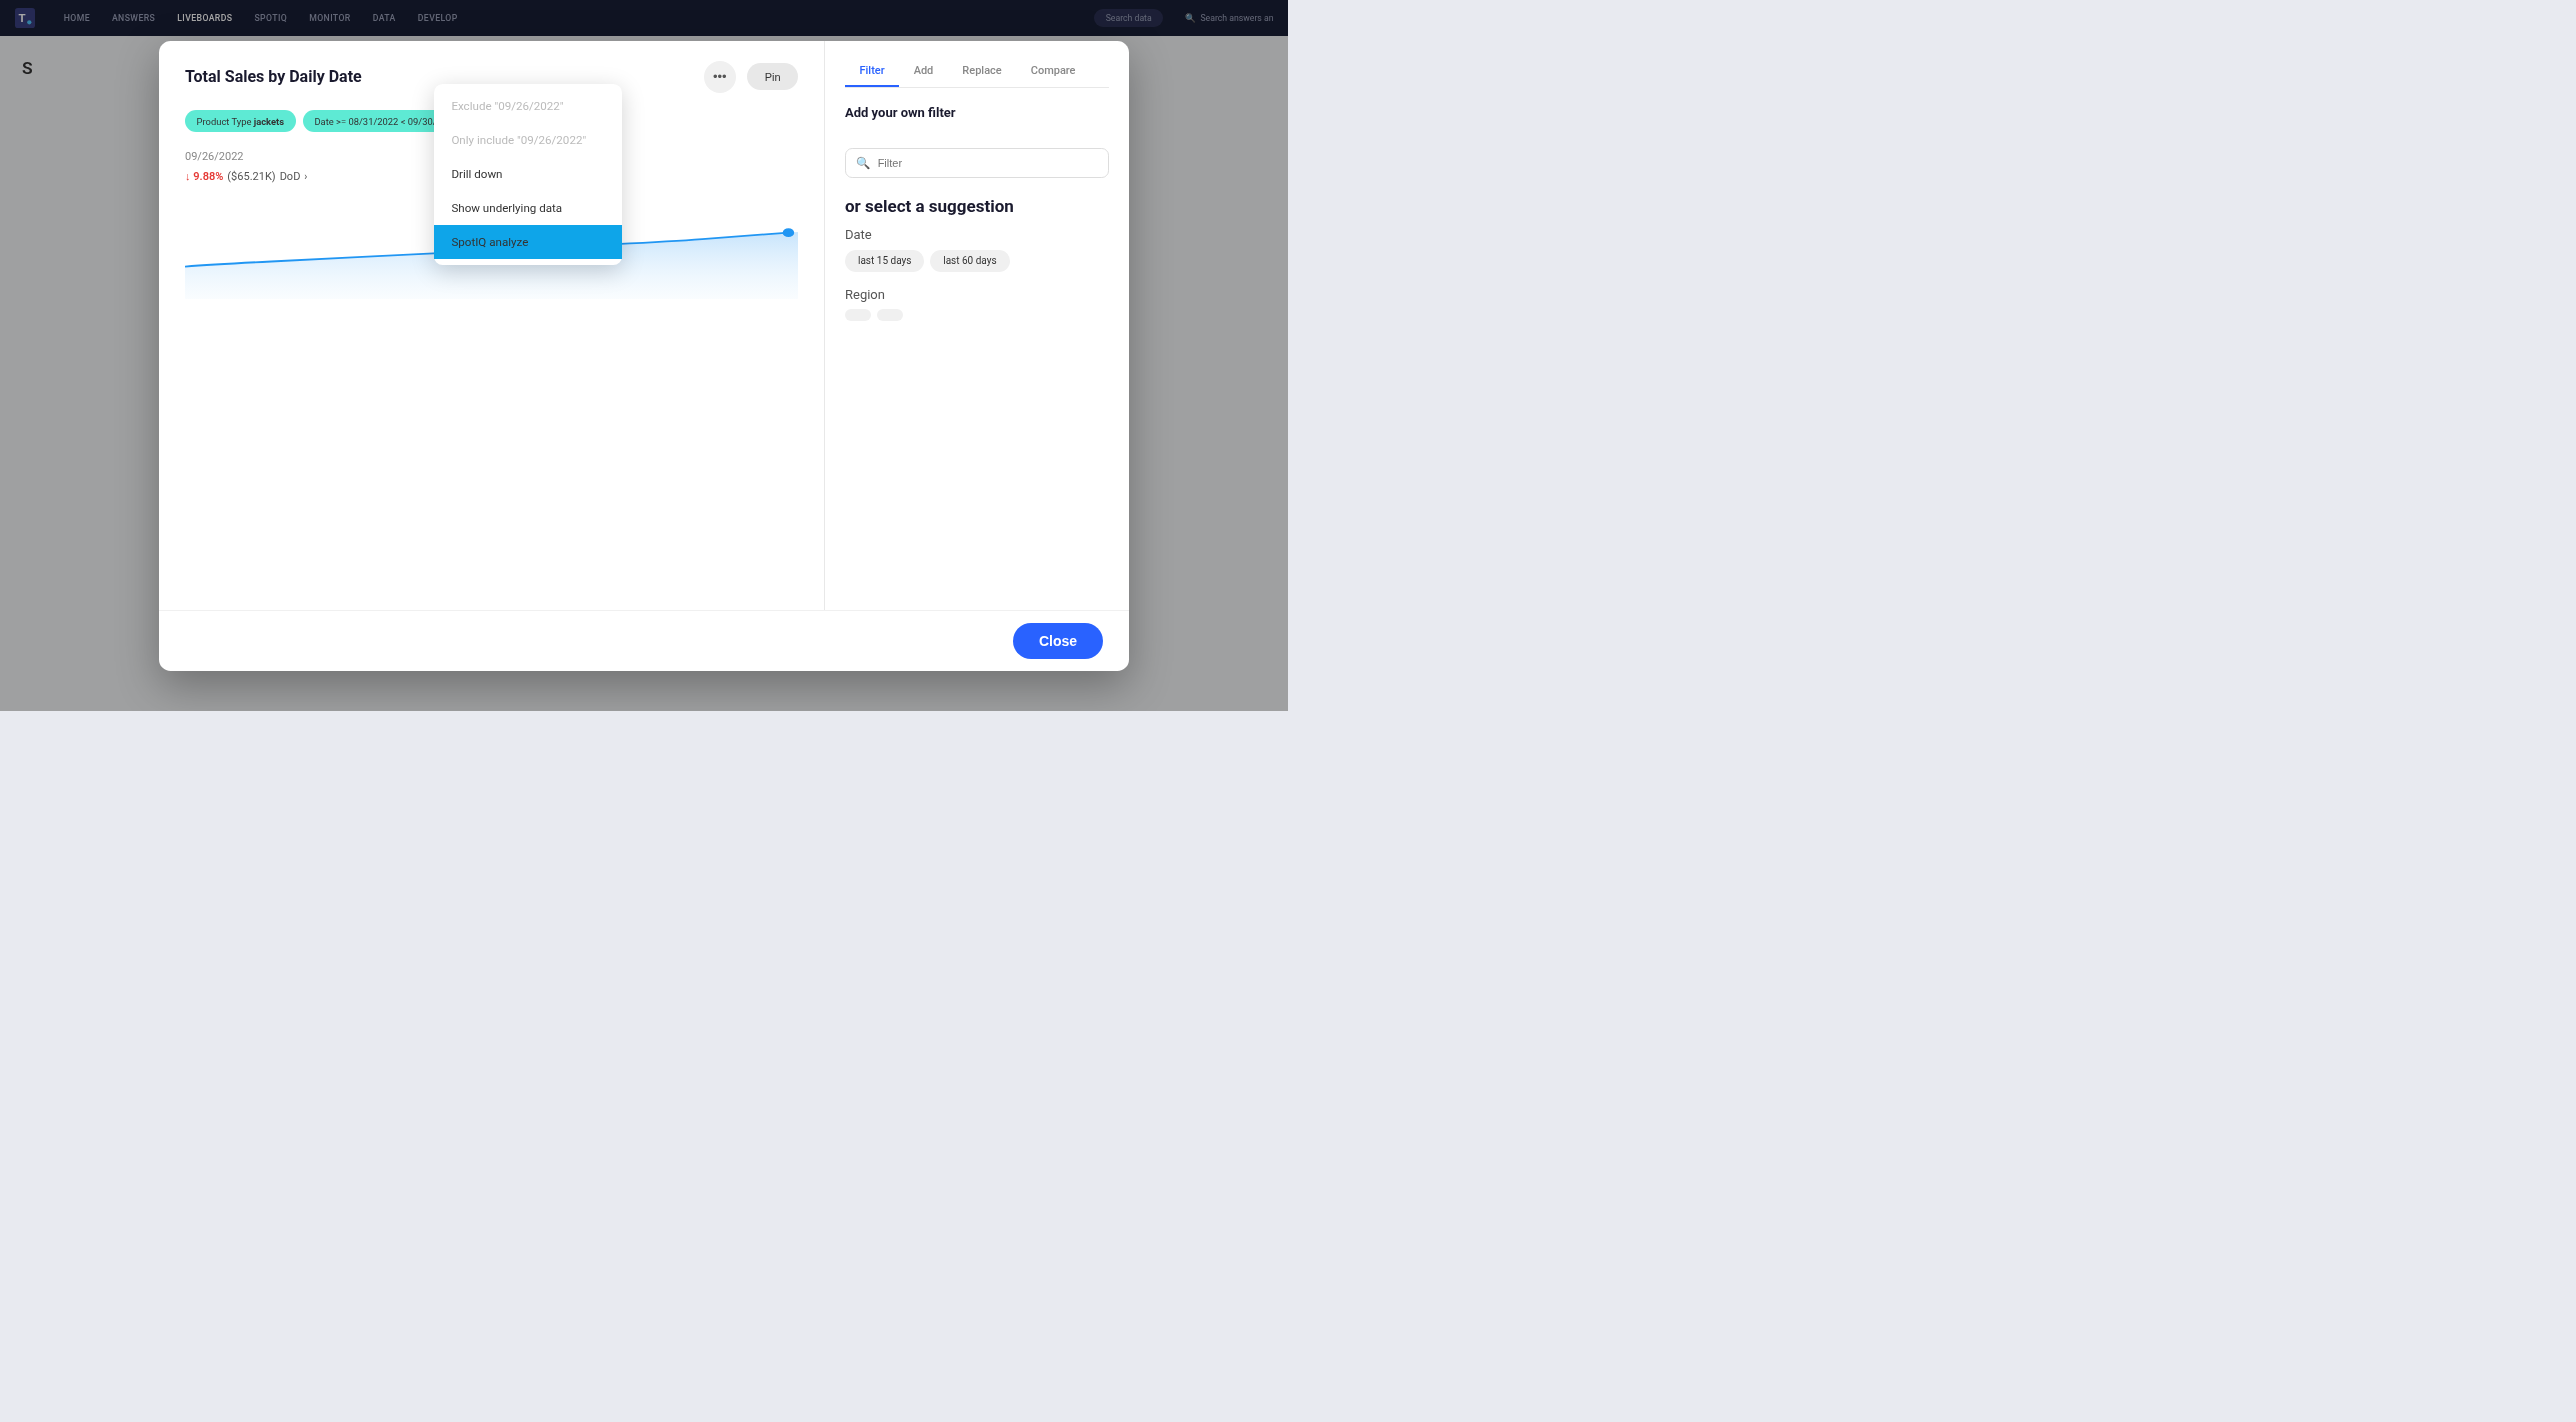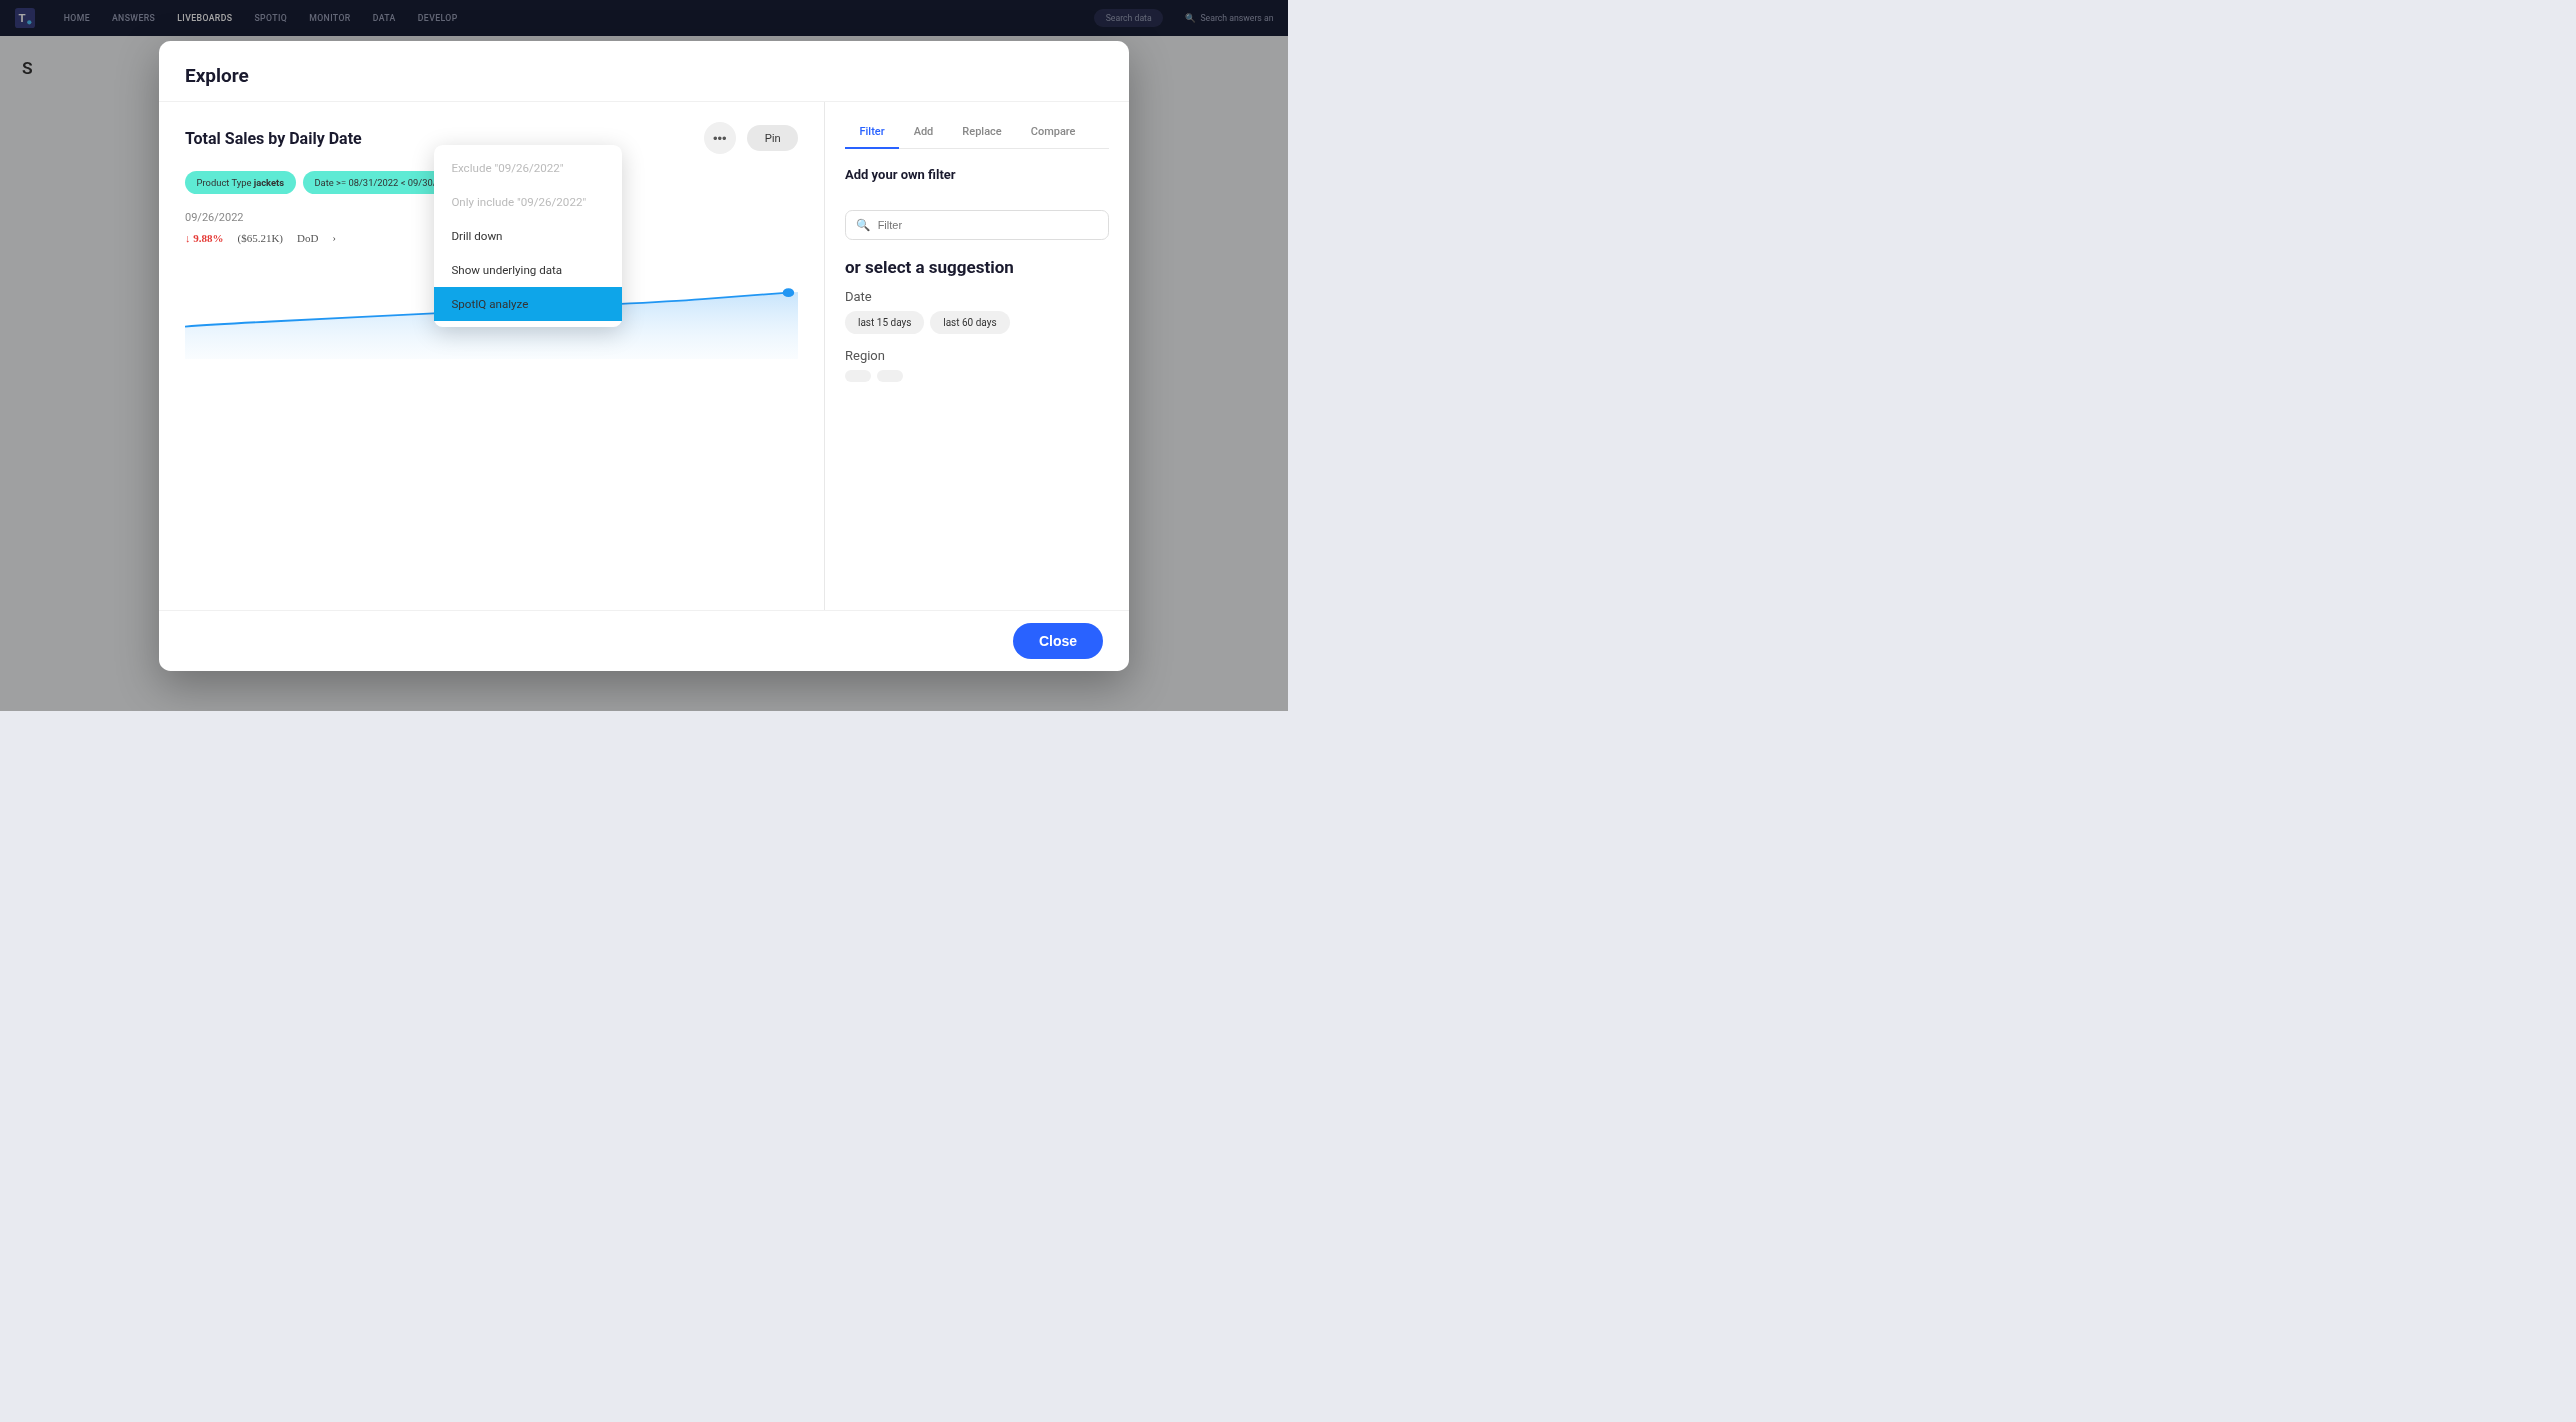--- a/index.html
+++ b/index.html
@@ -186,24 +186,23 @@
       margin-bottom: 5.8px;
     }
     .kpi-date {
       font-size: 11px;
       color: #888;
       margin-bottom: 7.2px;
     }
     .kpi-change {
       display: flex;
       align-items: center;
-      gap: 14px;
+      gap: 4px;
       font-size: 11px;
       margin-bottom: 14.5px;
-      font-family: Liberation Serif, serif;
     }
     .kpi-change .pct {
       color: #e53935;
       font-weight: 600;
     }
     .kpi-change .amount {
       color: #555;
     }
     .kpi-change .dod {
       color: #555;
@@ -382,23 +381,20 @@
   </div>
 </div>
 
 <div class="bg-content">
   <div class="bg-title">S</div>
 </div>
 
 <div class="modal-backdrop">
   <div class="modal">
 
-    <div class="modal-header">
-      <h2 class="modal-title">Explore</h2>
-    </div>
 
     <div class="modal-body">
 
       <div class="left-panel">
 
         <div class="chart-title-row">
           <h3 class="chart-title">Total Sales by Daily Date</h3>
           <button class="btn-more">
             <span>•••</span>
           </button>

